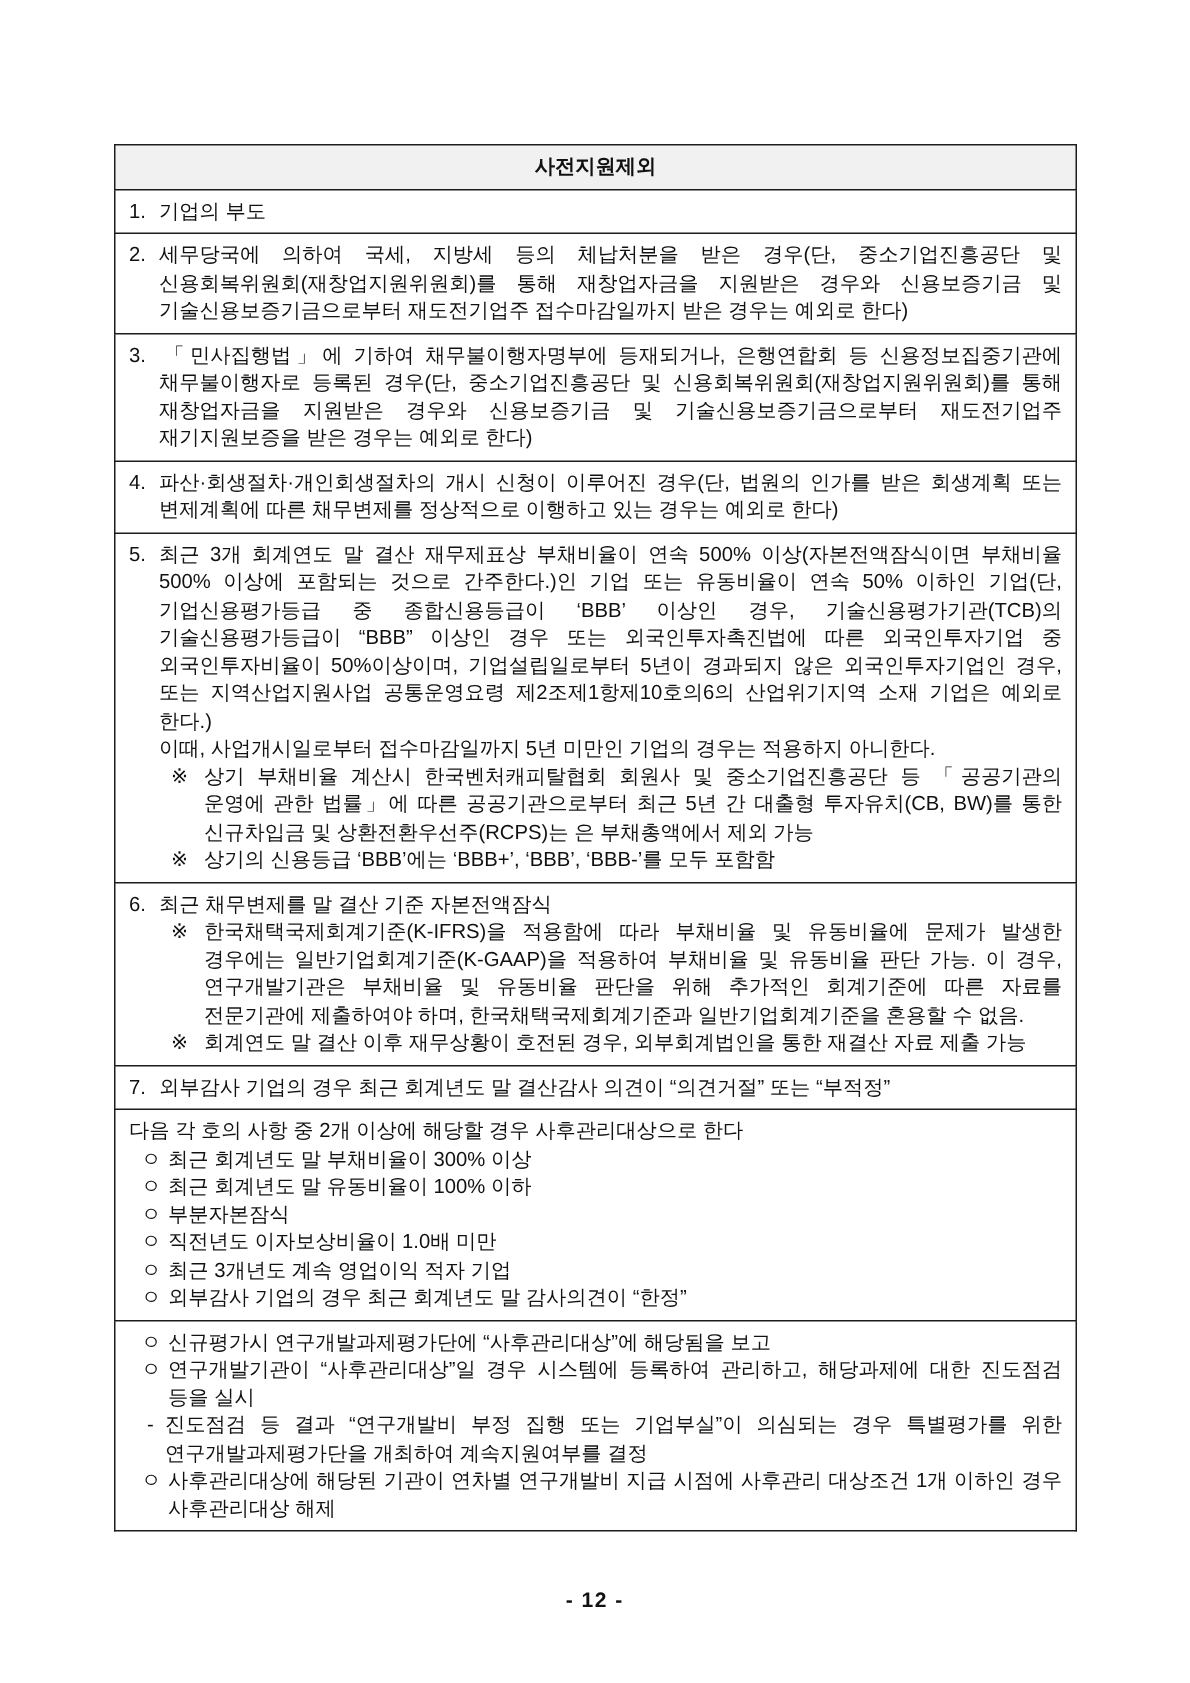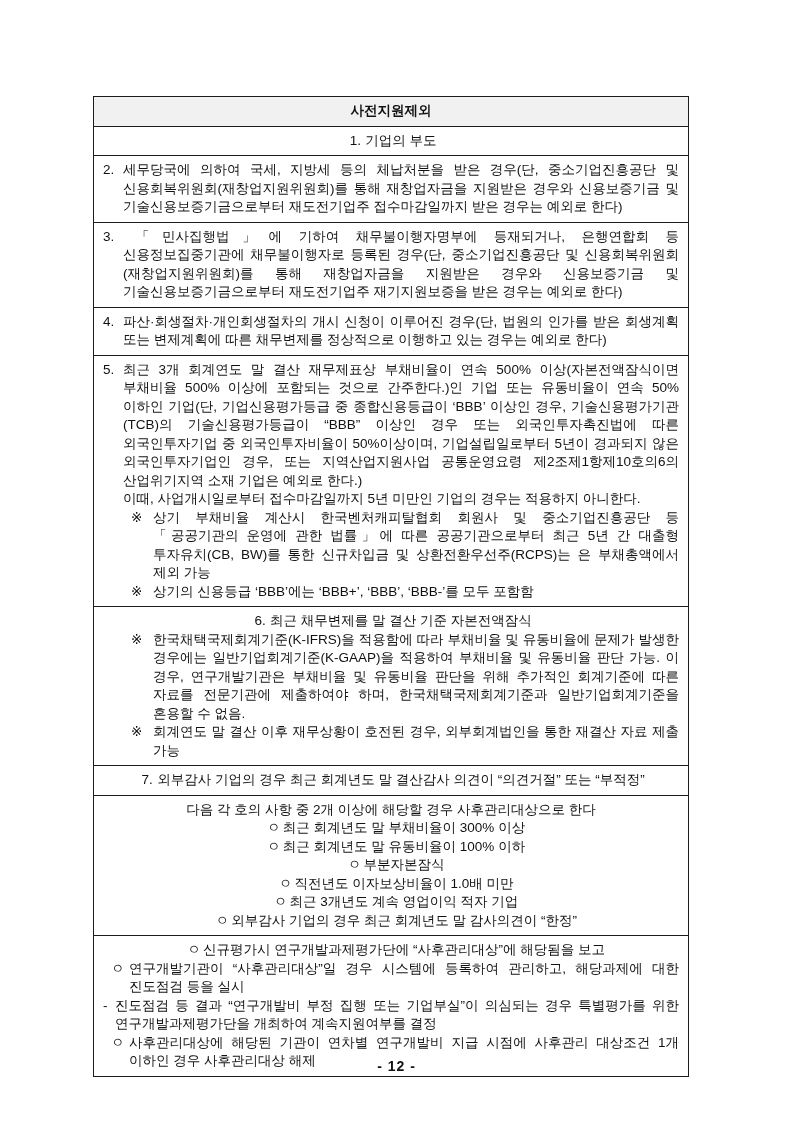--- a/index.html
+++ b/index.html
@@ -5,48 +5,48 @@
   html,body{margin:0;padding:0;background:#ffffff;}
   .page{
     position:relative;
     width:793px;height:1122px;
     background:#ffffff;
     font-family:"Liberation Sans","DejaVu Sans",sans-serif;
     color:#111111;
     overflow:hidden;
   }
   table.doc{
-    position:absolute;left:93px;top:96px;width:596px;
+    position:absolute;left:76px;top:96px;width:642px;
     border-collapse:collapse;table-layout:fixed;
   }
   table.doc td{
     border:1.4px solid #1c1c1c;
     padding:5px 9px;
     font-size:13.5px;
     line-height:18.5px;
     vertical-align:top;
     word-break:keep-all;
   }
   td.hdr{
     background:#f1f1f1;
     text-align:center;
     font-weight:bold;
     font-size:14.5px;
     padding:4px 9px;
   }
   p{margin:0;text-align:justify;}
-  p.single{text-align:center;}
+  p.single{text-align:left;}
   .item{padding-left:20px;text-indent:-20px;}
   .no{display:inline-block;width:20px;text-indent:0;}
   .sub{padding-left:20px;}
   .note{margin-left:14px;padding-left:36px;text-indent:-22px;}
   .nm{display:inline-block;width:22px;text-indent:0;}
   .bullet{margin-left:8px;padding-left:18px;text-indent:-18px;}
   .bm{display:inline-block;width:18px;text-indent:0;}
-  .dash{padding-left:12px;text-indent:-12px;}
+  .dash{margin-left:12px;padding-left:12px;text-indent:-12px;}
   .dm{display:inline-block;width:12px;text-indent:0;}
   .pagenum{
     position:absolute;left:0;top:1058px;width:793px;
     text-align:center;font-weight:bold;font-size:14px;
     letter-spacing:1px;color:#111111;
   }
 </style>
 </head>
 <body>
 

